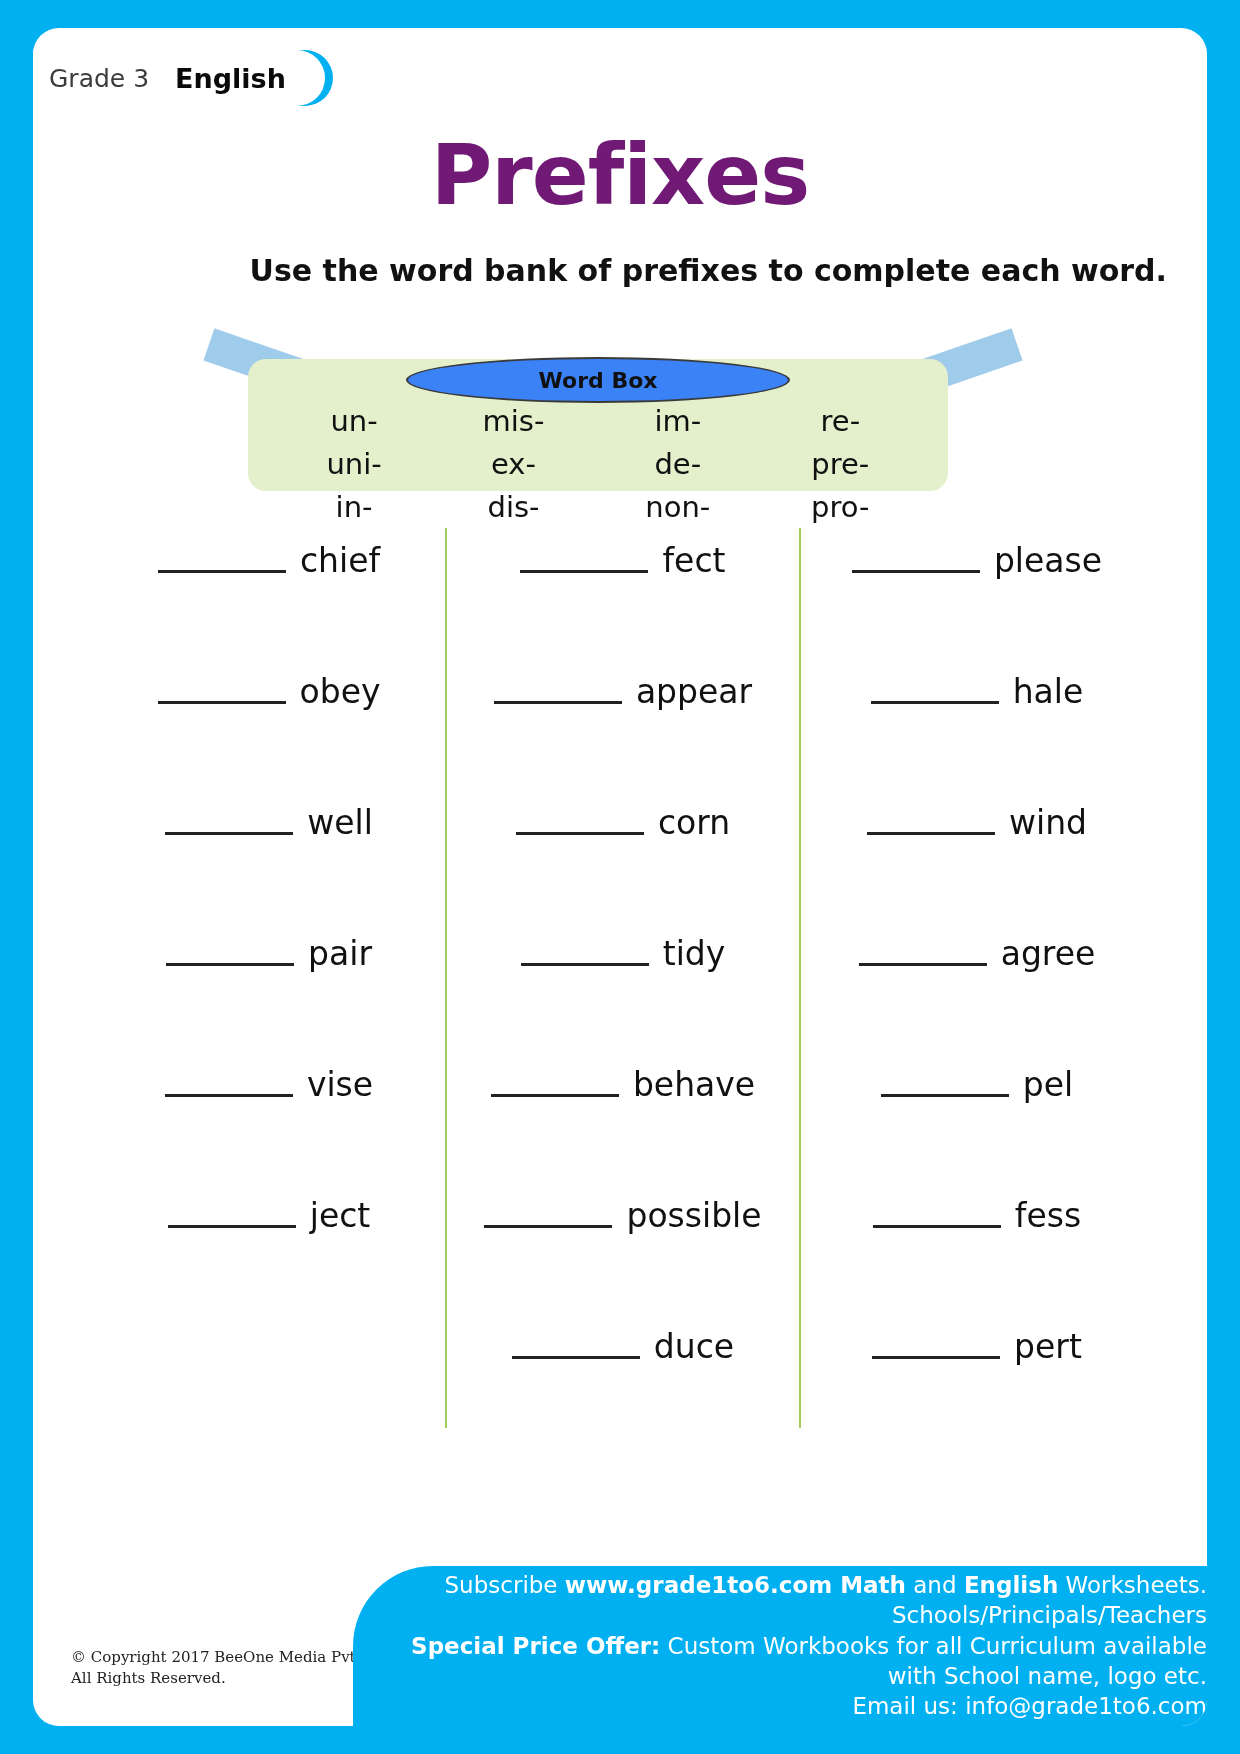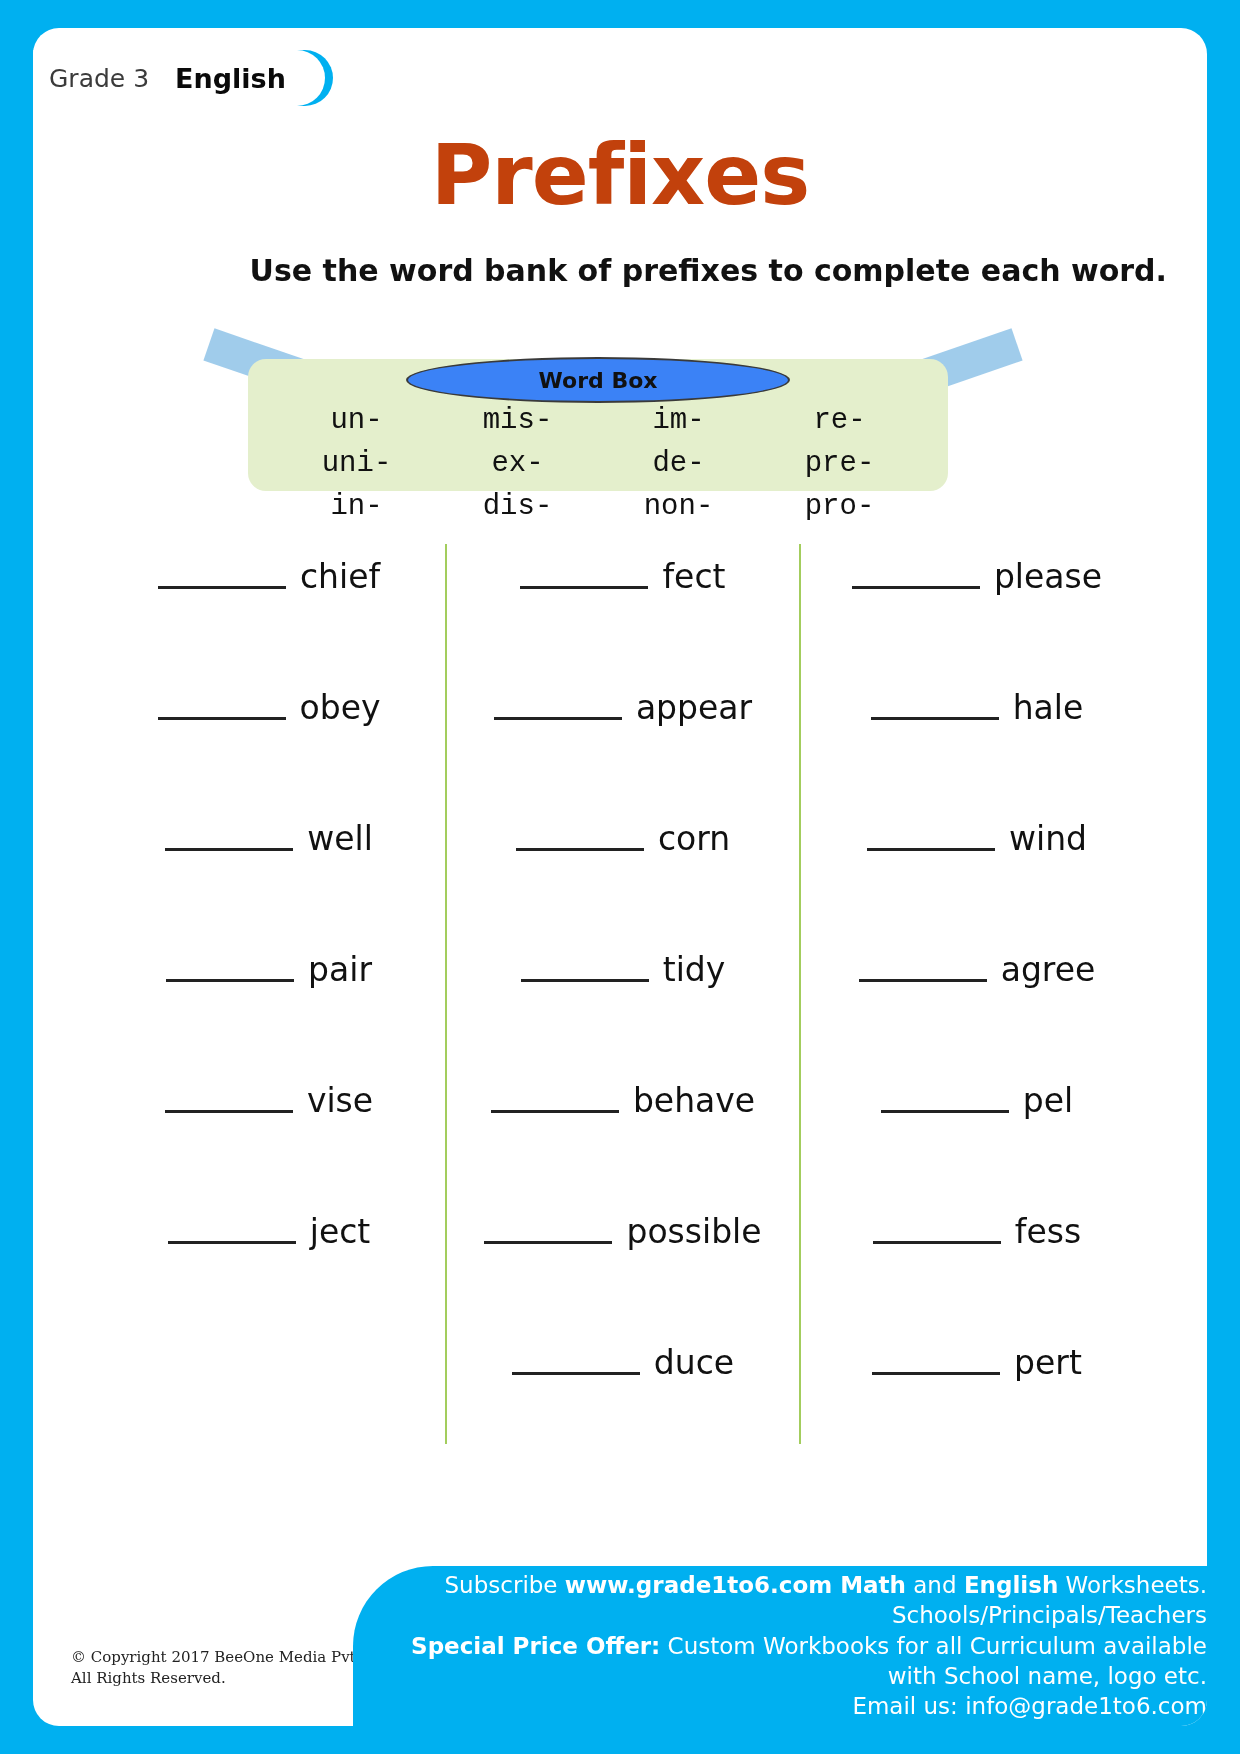--- a/index.html
+++ b/index.html
@@ -75,21 +75,21 @@
 
   
   .title {
     position: absolute;
     top: 98px;
     left: 0;
     width: 1174px;
     text-align: center;
     font-size: 84px;
     font-weight: bold;
-    color: #c2410c;
+    color: #701a75;
     letter-spacing: -1px;
   }
 
   
   .instruction {
     position: absolute;
     top: 225px;
     left: 44px;
     width: 1090px;
     text-align: right;
@@ -151,39 +151,38 @@
   }
   .wordbox-grid {
     position: absolute;
     left: 0;
     top: 42px;
     width: 700px;
     display: flex;
     justify-content: space-around;
     padding: 0 28px;
     box-sizing: border-box;
-    font-family: Liberation Mono, monospace;
   }
   .wb-col {
     display: flex;
     flex-direction: column;
     align-items: center;
     gap: 3px;
   }
   .wb-col span {
     font-size: 29px;
     color: #111;
     line-height: 1.38;
   }
 
   
   .exercise {
     position: absolute;
     left: 60px;
-    top: 516px;
+    top: 500px;
     width: 1060px;
     height: 900px;
     display: flex;
   }
   .ex-col {
     flex: 1;
     position: relative;
     padding-top: 12px;
   }
   .ex-col + .ex-col {

